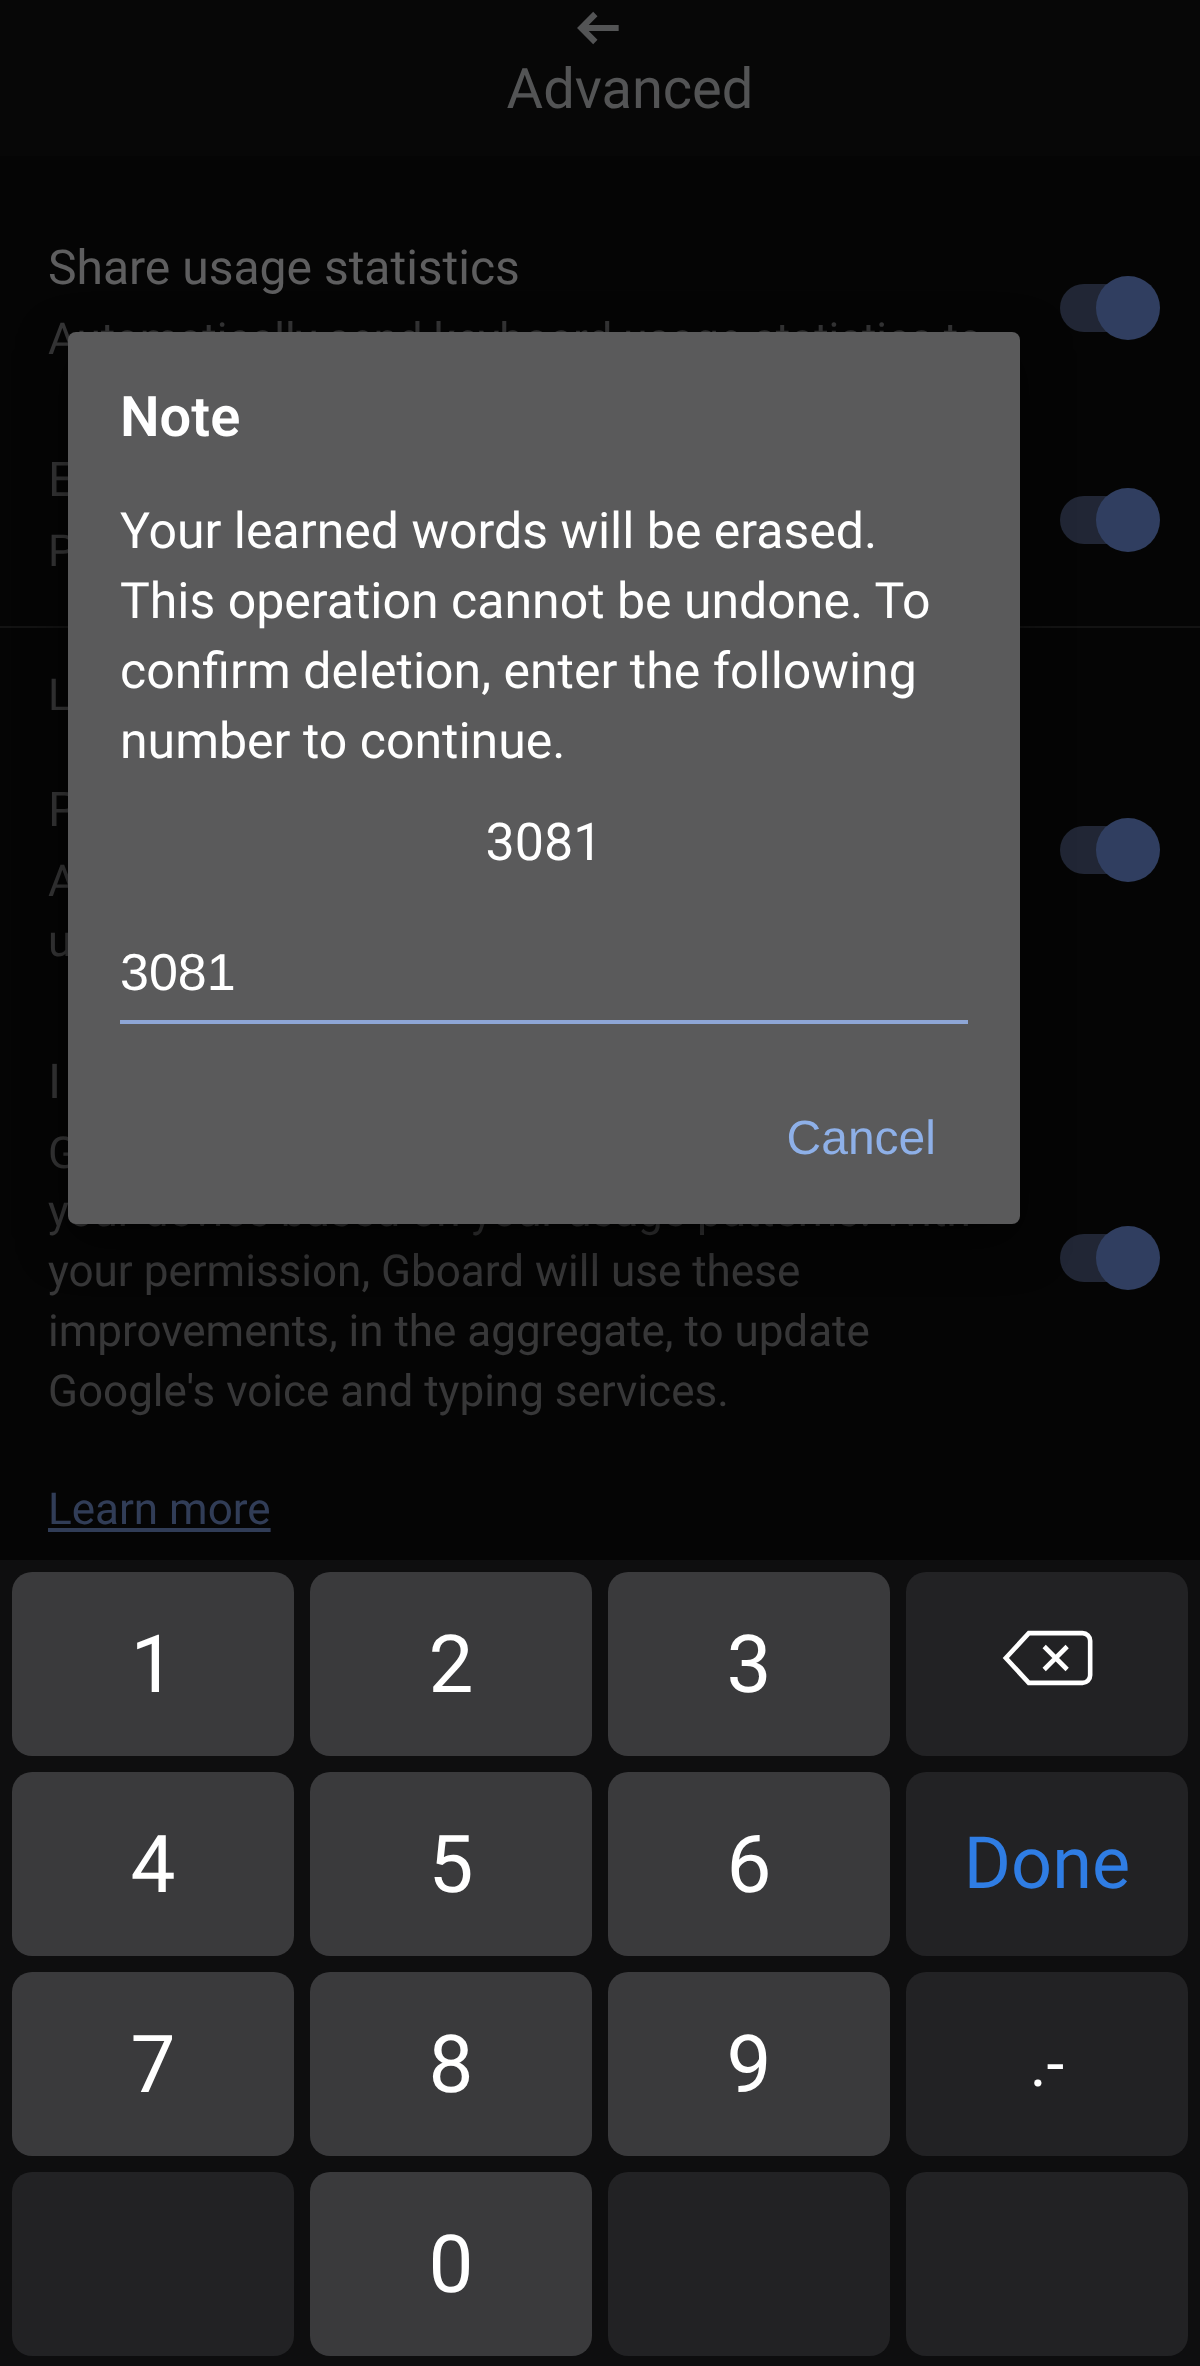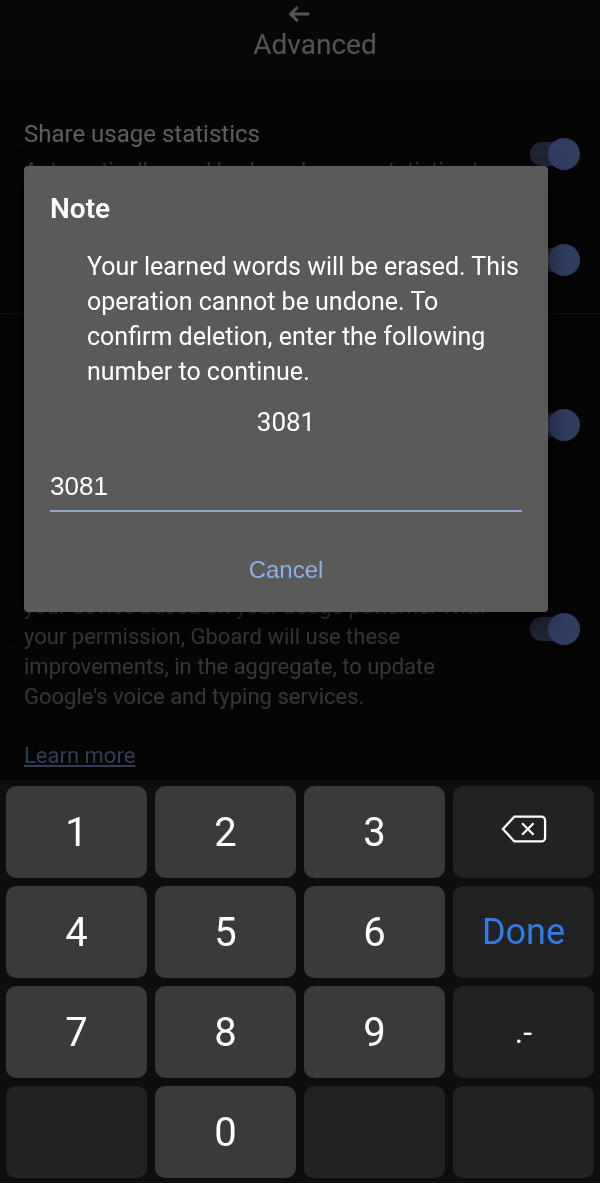--- a/index.html
+++ b/index.html
@@ -17,27 +17,27 @@
   .toggle { position: absolute; right: 0; top: 22px; width: 46px; height: 24px; background: #4a5676; border-radius: 12px; }
   .toggle::after { content: ""; position: absolute; right: -4px; top: -4px; width: 32px; height: 32px; border-radius: 50%; background: #6b8bd6; }
   .sep { border: none; border-top: 1px solid #2a2a2c; margin: 22px -24px 0 -24px; }
   .link { color: #7c99d6; font-size: 22px; margin-top: 22px; display: inline-block; }
   .learn-more { color: #6e87c2; font-size: 22px; margin-top: 32px; display: inline-block; text-decoration: underline; }
 
   
   .overlay { position: absolute; inset: 0; background: rgba(0,0,0,0.55); }
 
   
-  .dialog { position: absolute; left: 24px; top: 166px; width: 524px; background: #5a5a5b; border-radius: 4px; padding: 26px 26px 18px 26px; box-shadow: 0 8px 24px rgba(0,0,0,0.6); }
+  .dialog { position: absolute; left: 34px; top: 166px; width: 476px; background: #5a5a5b; border-radius: 4px; padding: 26px 26px 18px 26px; box-shadow: 0 8px 24px rgba(0,0,0,0.6); }
   .dialog .dlg-title { font-size: 28px; font-weight: 600; color: #fff; margin-bottom: 24px; }
-  .dialog .dlg-body { font-size: 25px; color: #fff; line-height: 1.4; margin-left: 37px; }
+  .dialog .dlg-body { font-size: 25px; color: #fff; line-height: 1.4; }
   .dialog .dlg-code { font-size: 26px; color: #fff; text-align: center; margin-top: 18px; }
   .dialog .dlg-input-wrap { margin-top: 30px; }
   .dialog .dlg-input { width: 100%; background: transparent; border: none; border-bottom: 2px solid #8ea6d6; font-size: 26px; color: #fff; padding: 4px 0 8px 0; outline: none; }
-  .dialog .dlg-actions { display: flex; justify-content: center; gap: 6px; margin-top: 34px; align-items: center; }
+  .dialog .dlg-actions { display: flex; justify-content: flex-end; gap: 6px; margin-top: 34px; align-items: center; }
   .dialog .btn { font-size: 24px; color: #8eb0e8; background: transparent; border: none; padding: 10px 16px; cursor: pointer; }
   .dialog .btn-ok-frame { border: 5px solid #e11; padding: 2px 4px; }
   .dialog .btn-ok { padding: 6px 10px; }
 
   
   .keyboard { position: absolute; left: 0; right: 0; bottom: 0; height: 403px; background: #0e0e0f; padding: 6px; }
   .krow { display: flex; gap: 8px; margin-bottom: 8px; height: 92px; }
   .key { flex: 1; background: #3a3a3c; border-radius: 10px; display: flex; align-items: center; justify-content: center; font-size: 40px; color: #fff; cursor: pointer; user-select: none; }
   .key.dark { background: #222224; }
   .key.done { color: #2f7de4; font-size: 36px; }

